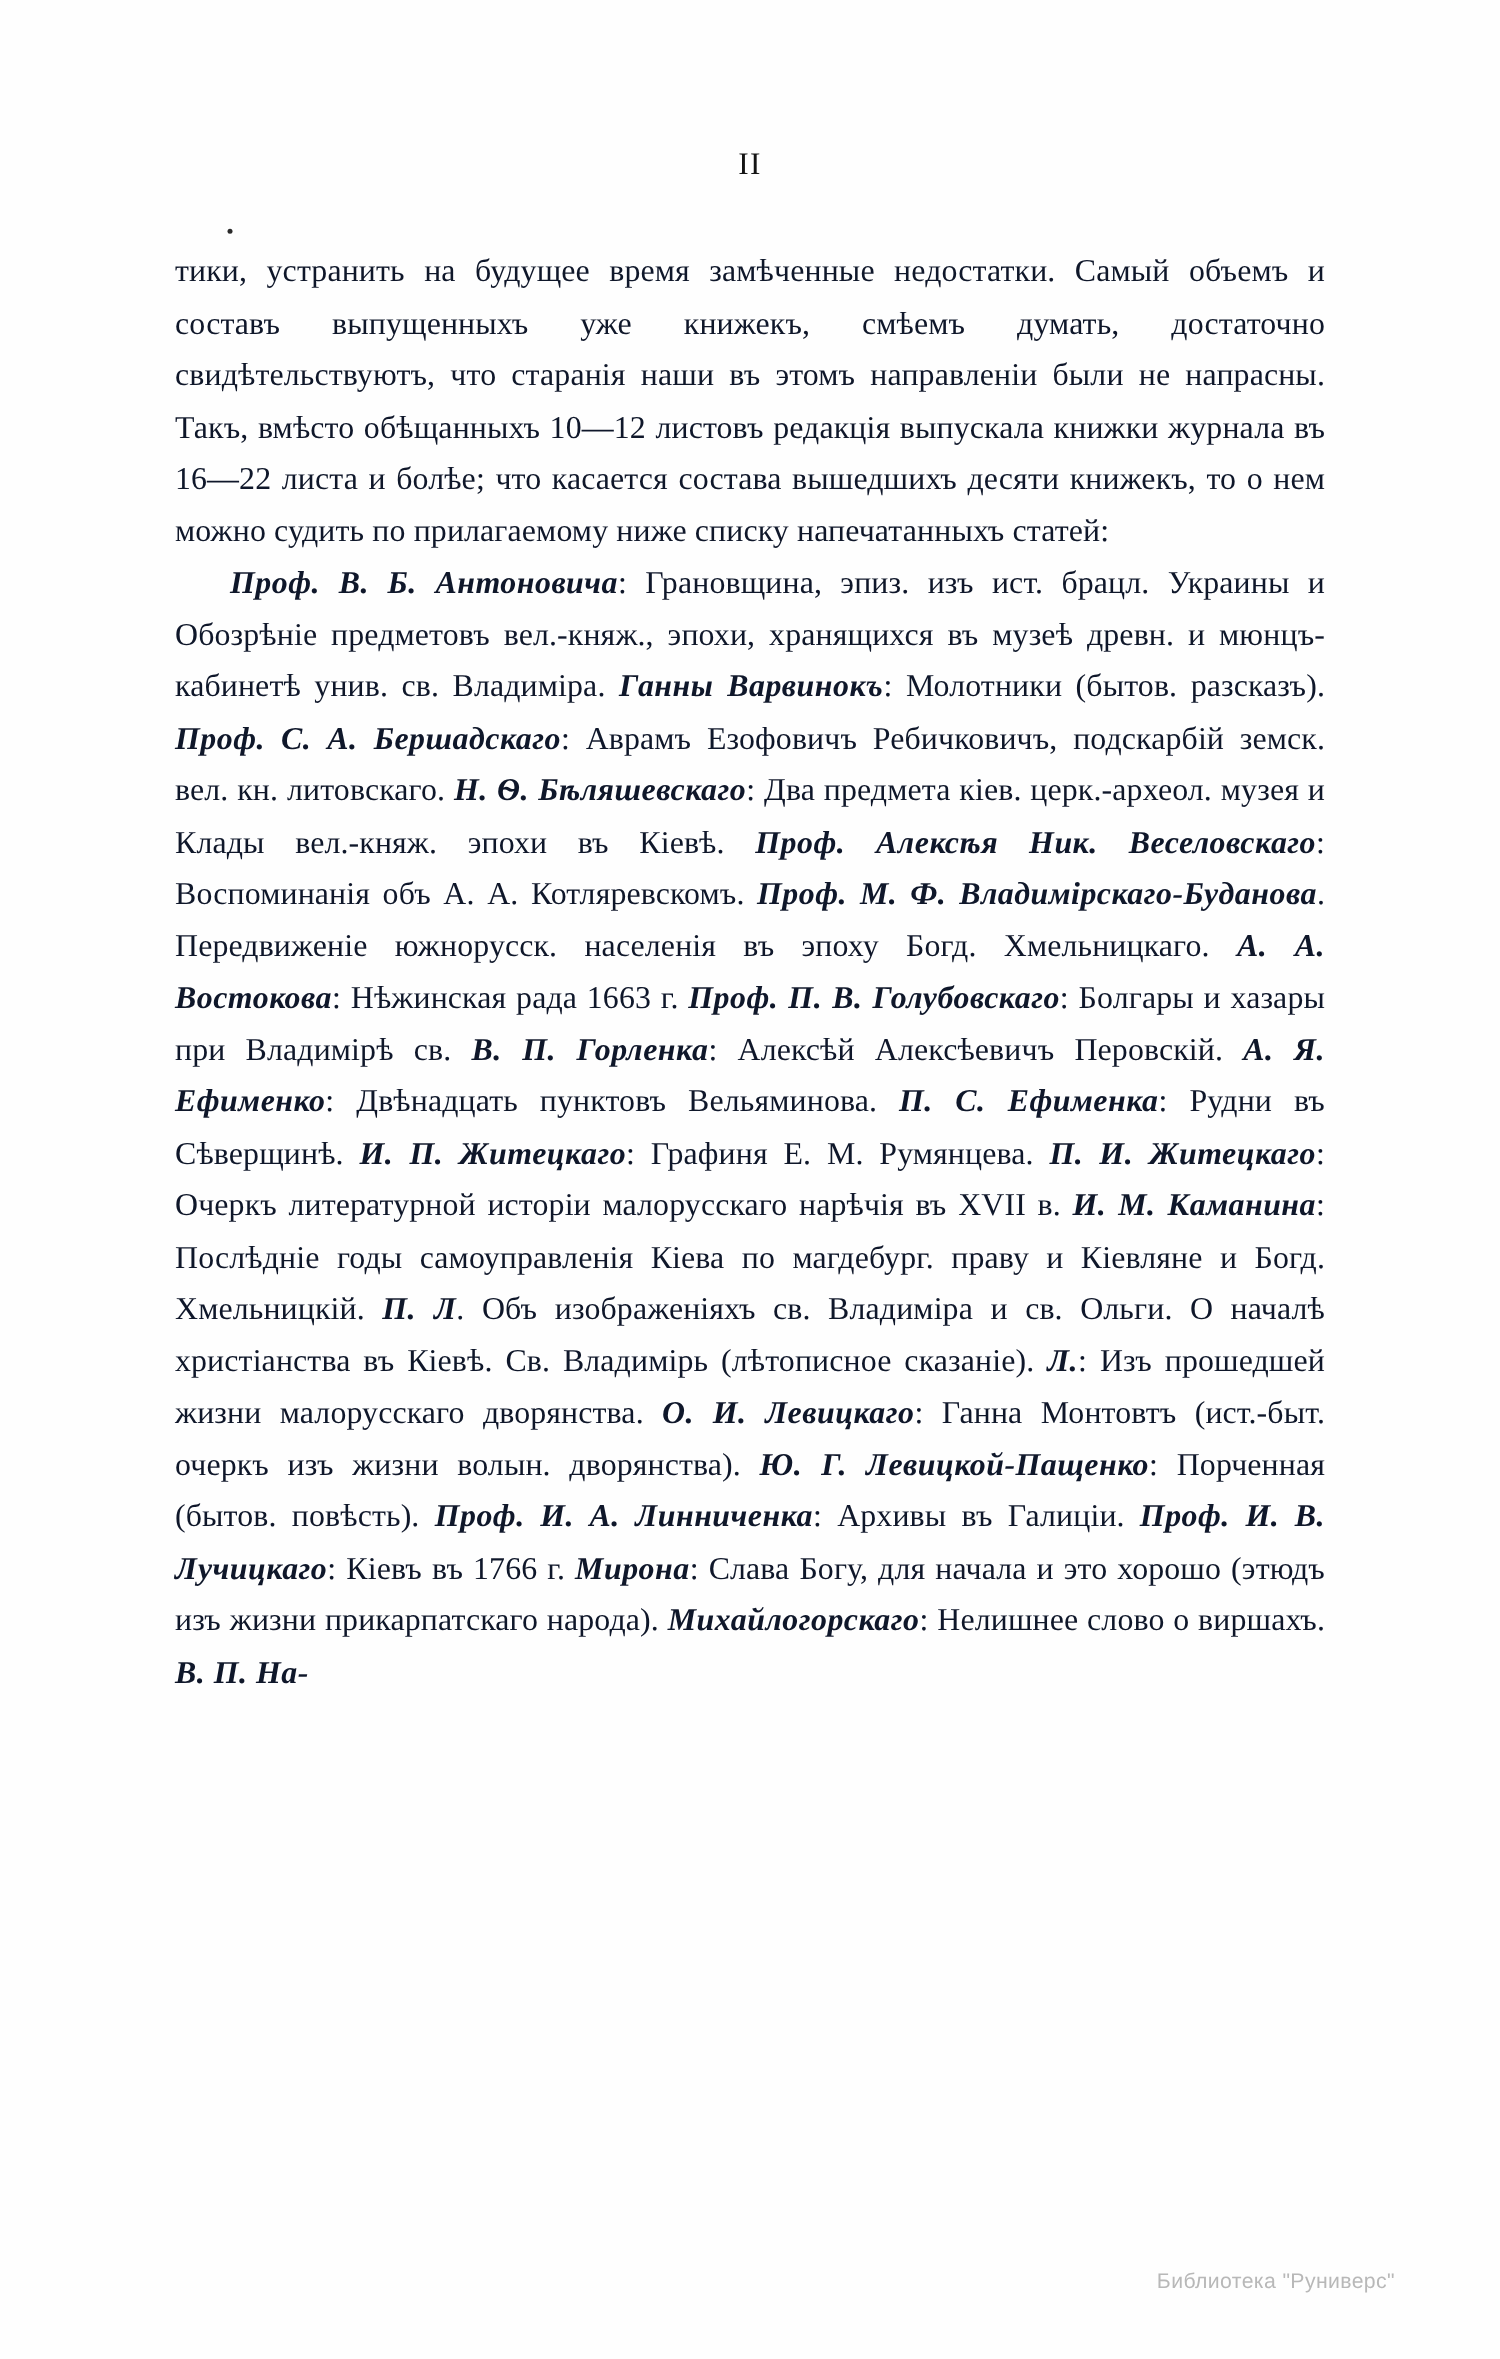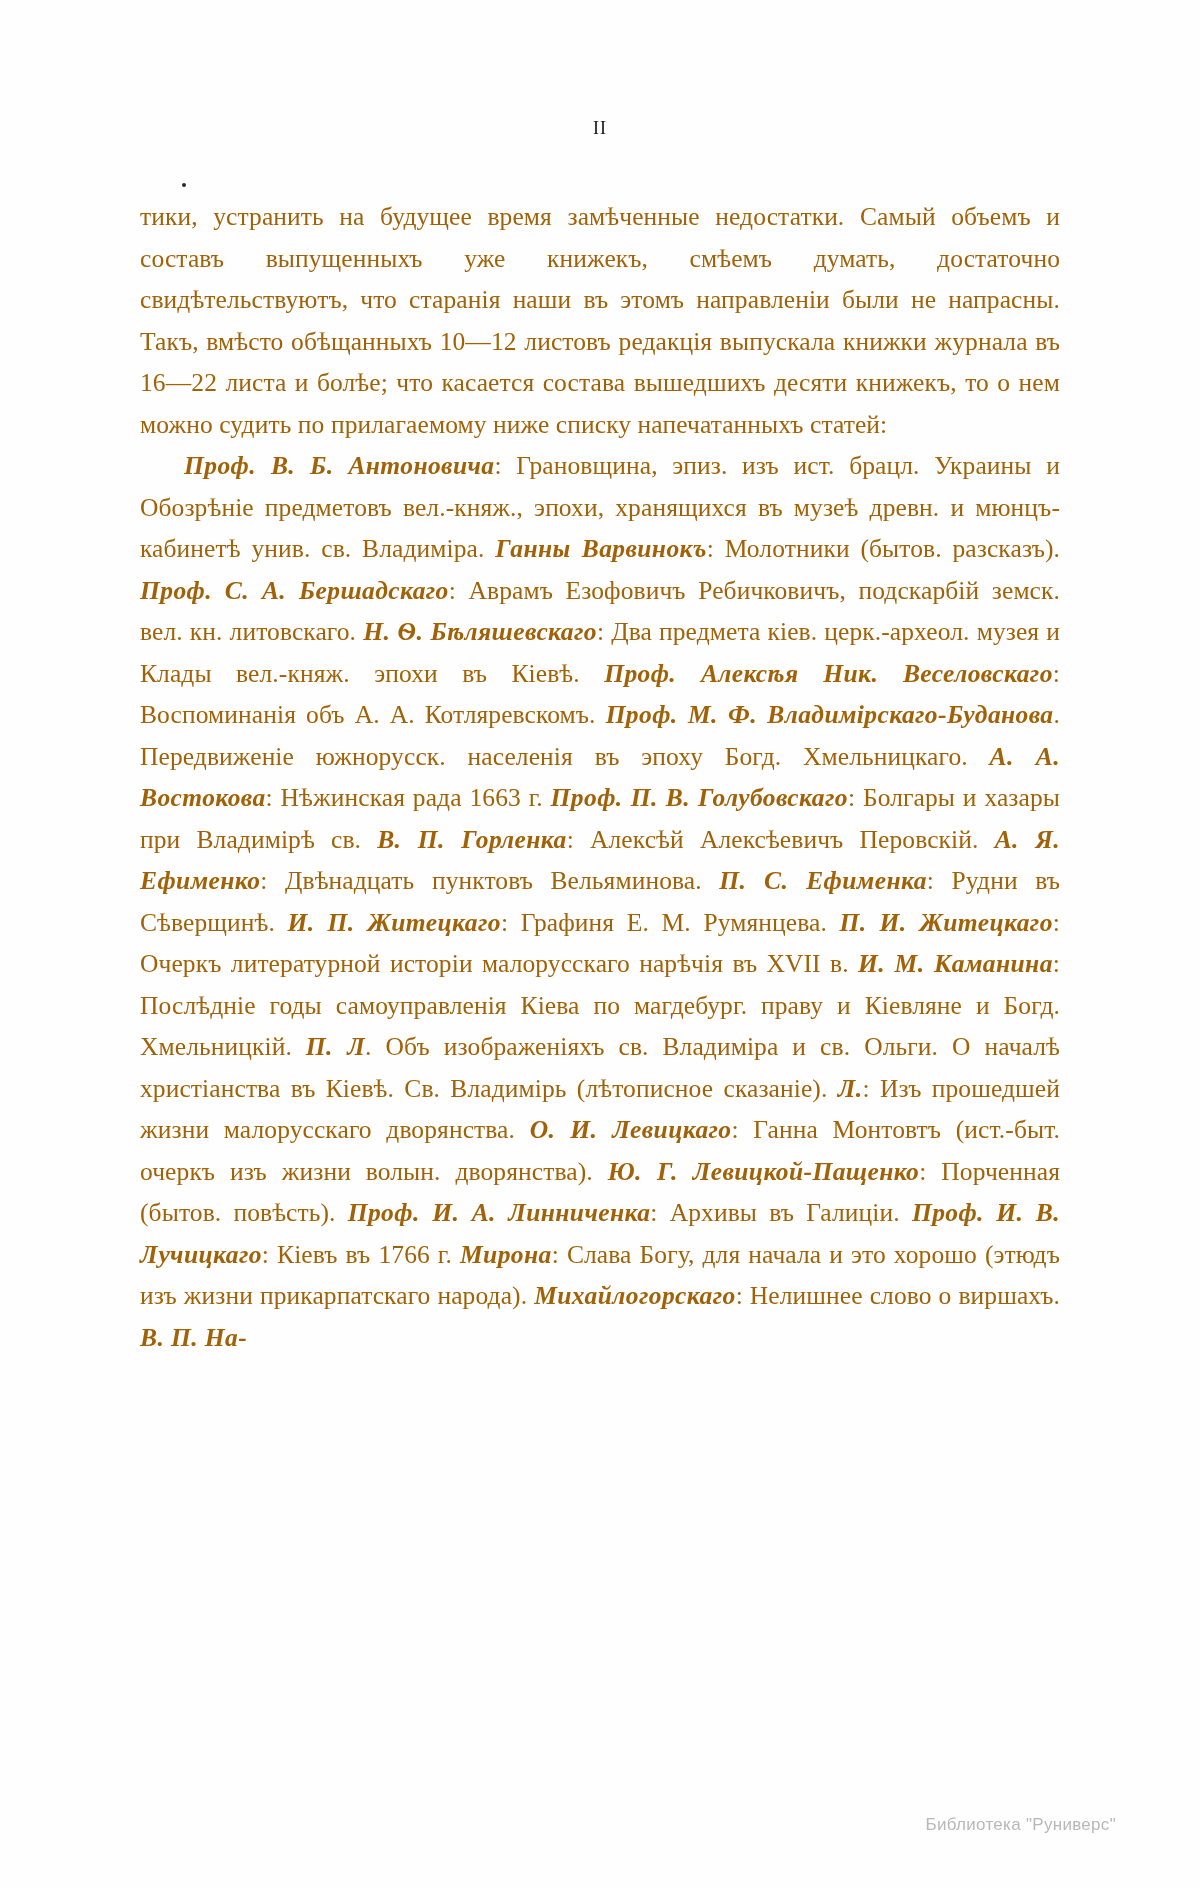--- a/index.html
+++ b/index.html
@@ -21,21 +21,21 @@
     width: 1200px;
     height: 1887px;
     background: #fefefe;
   }
   .page-number {
     position: absolute;
     top: 118px;
     left: 0;
     width: 1200px;
     text-align: center;
-    font-size: 18px;
+    font-size: 25px;
     letter-spacing: 1px;
     color: #141414;
   }
   .stray-mark {
     position: absolute;
     left: 182px;
     top: 183px;
     width: 4px;
     height: 4px;
     background: #2a2a2a;
@@ -43,21 +43,21 @@
   }
   .body-text {
     position: absolute;
     left: 140px;
     top: 196px;
     width: 920px;
     font-size: 25.5px;
     line-height: 41.5px;
     text-align: justify;
     text-justify: inter-word;
-    color: #a16207;
+    color: #0f172a;
     letter-spacing: 0.1px;
   }
   .body-text p {
     margin: 0;
   }
   .body-text p.indent {
     text-indent: 44px;
   }
   .nm {
     font-weight: bold;

